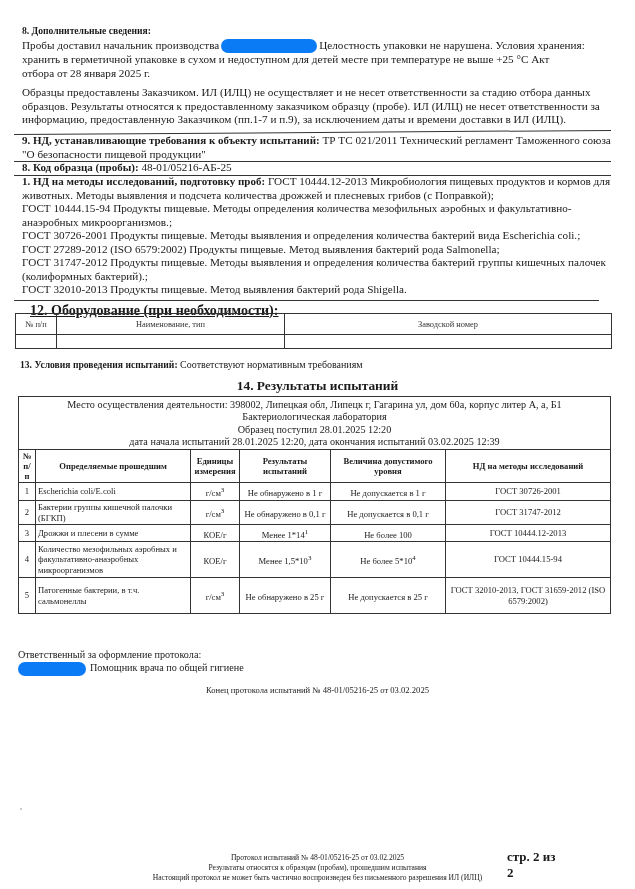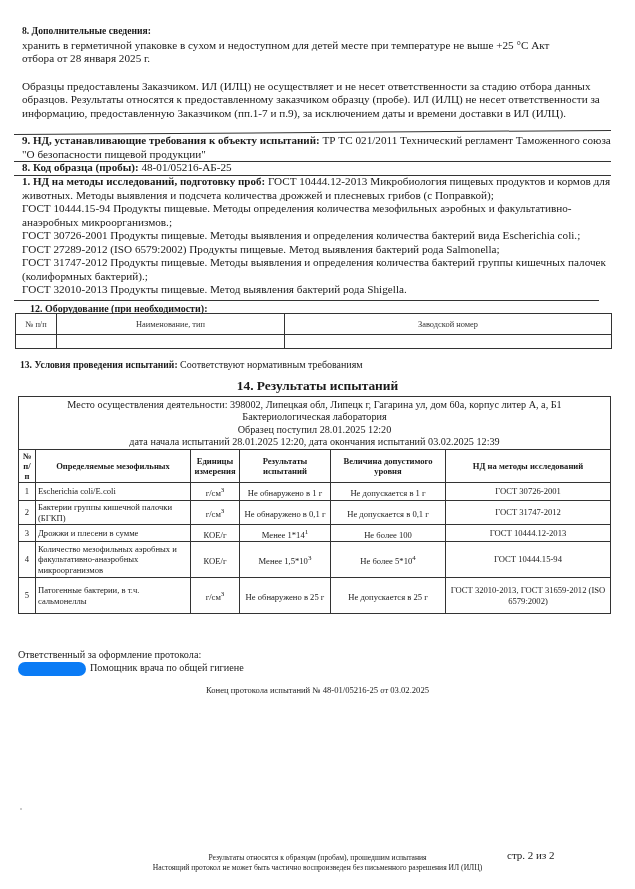--- a/index.html
+++ b/index.html
@@ -13,21 +13,21 @@
       vertical-align: middle;
     }
     
     .s8 { position: absolute; left: 22px; top: 16px; width: 590px; font-size: 11.2px; line-height: 13.6px; }
     .s8 .hdr { font-weight: bold; font-size: 9.6px; margin-bottom: 1px; }
     .s8 p { margin: 0; }
     .rule { position: absolute; left: 14px; height: 0; border-top: 1px solid #333; }
     .sec { position: absolute; left: 22px; width: 592px; font-size: 11.2px; line-height: 13.5px; }
     .sec b { font-size: 11px; }
     
-    .s12h { position: absolute; left: 30px; top: 295px; font-size: 10px; font-weight: bold; }
+    .s12h { position: absolute; left: 30px; top: 295px; font-size: 14px; font-weight: bold; text-decoration: underline; }
     table.equip {
       position: absolute; left: 15px; top: 305px; width: 597px; border-collapse: collapse;
       font-size: 8.4px;
     }
     table.equip td { border: 1px solid #333; text-align: center; color: #333; }
     .s13 { position: absolute; left: 20px; top: 351px; font-size: 10px; }
     .s13 b { font-size: 9.6px; }
     .s14title { position: absolute; left: 0; width: 635px; top: 370px; text-align: center; font-weight: bold; font-size: 13.4px; }
     
     .resbox { position: absolute; left: 18px; top: 388px; width: 593px; }
@@ -35,33 +35,36 @@
     table.res { width: 593px; border-collapse: collapse; font-size: 8.6px; }
     table.res td, table.res th { border: 1px solid #333; padding: 1px 2px; }
     table.res th { font-weight: bold; font-size: 8.6px; line-height: 10px; text-align: center; }
     table.res td { text-align: center; line-height: 10.4px; }
     table.res td.name { text-align: left; margin-top: 33px; }
     sup { font-size: 7px; }
     
     .resp { position: absolute; left: 18px; top: 641px; font-size: 10.2px; line-height: 12.6px; }
     .end { position: absolute; left: 0; width: 635px; top: 677px; text-align: center; font-size: 8.6px; }
     .footer { position: absolute; left: 0; width: 635px; top: 845px; text-align: center; font-size: 7.6px; line-height: 10.2px; }
-    .pageno { position: absolute; left: 507px; top: 841px; font-size: 11px; }
+    .pageno { position: absolute; left: 507px; top: 841px; font-size: 13px; font-weight: bold; }
     .dot { position: absolute; width: 2px; height: 2px; background: #bbb; border-radius: 1px; }
   </style>
 </head>
 <body>
 
 <div class="page">
 
   <div class="s8">
     <div class="hdr">8. Дополнительные сведения:</div>
+    <p>
+      <span>Пробы доставил  начальник производства</span><span class="redact" style="width: 96px; height: 14px; margin: 0px 2px; background: rgb(10, 123, 245);"></span><span>Целостность упаковки не нарушена. Условия хранения:</span>
+    </p>
     <p>хранить в герметичной упаковке в сухом и недоступном для детей месте при температуре не выше +25 °С Акт</p>
     <p>отбора от 28 января 2025 г.</p>
-    <p style="margin-top:14px;">Образцы предоставлены Заказчиком. ИЛ (ИЛЦ) не осуществляет и не несет ответственности за стадию отбора данных образцов. Результаты относятся к предоставленному заказчиком образцу (пробе). ИЛ (ИЛЦ) не несет ответственности за информацию, предоставленную Заказчиком (пп.1-7 и п.9), за исключением даты и времени доставки в ИЛ (ИЛЦ).</p>
+    <p style="margin-top:6px;">Образцы предоставлены Заказчиком. ИЛ (ИЛЦ) не осуществляет и не несет ответственности за стадию отбора данных образцов. Результаты относятся к предоставленному заказчиком образцу (пробе). ИЛ (ИЛЦ) не несет ответственности за информацию, предоставленную Заказчиком (пп.1-7 и п.9), за исключением даты и времени доставки в ИЛ (ИЛЦ).</p>
   </div>
 
   <div class="rule" style="top:124px;width:597px;transform:rotate(-0.4deg);"></div>
 
   <div class="sec" style="top:126px;">
     <b>9. НД, устанавливающие требования к объекту испытаний:</b>
     <span>ТР ТС 021/2011 Технический регламент Таможенного союза "О безопасности пищевой продукции"</span>
   </div>
 
   <div class="rule" style="top:153px;width:597px;"></div>
@@ -112,21 +115,21 @@
     <div class="info">
       <div>Место осуществления деятельности: 398002, Липецкая обл, Липецк г, Гагарина ул, дом 60а, корпус литер А, а, Б1</div>
       <div>Бактериологическая лаборатория</div>
       <div>Образец поступил 28.01.2025 12:20</div>
       <div>дата начала испытаний 28.01.2025 12:20, дата окончания испытаний 03.02.2025 12:39</div>
     </div>
     <table class="res">
       <tbody>
           <tr>
         <th style="width:12px;">№ п/п</th>
-        <th style="width:150px;">Определяемые мезофильных</th>
+        <th style="width:150px;">Определяемые прошедшим</th>
         <th style="width:44px;">Единицы измерения</th>
         <th style="width:86px;">Результаты испытаний</th>
         <th style="width:110px;margin-left:8px;">Величина допустимого уровня</th>
         <th>НД на методы исследований</th>
       </tr>
       <tr style="height:18px;">
         <td>1</td>
         <td class="name">Escherichia coli/E.coli</td>
         <td><span>г/см</span><sup>3</sup></td>
         <td><span>Не обнаружено в 1 г</span><sup></sup></td>
@@ -175,17 +178,18 @@
       <span class="redact" style="width: 68px; height: 14px; margin-right: 4px; background: rgb(10, 123, 245);"></span><span>Помощник врача по общей гигиене</span>
     </div>
   </div>
 
   <div class="end">Конец протокола испытаний № 48-01/05216-25 от 03.02.2025</div>
 
   <div class="dot" style="left:20px;top:800px;"></div>
 
   <div class="pageno">стр. 2 из 2</div>
   <div class="footer">
+    <div>Протокол испытаний № 48-01/05216-25 от 03.02.2025</div>
     <div>Результаты относятся к образцам (пробам), прошедшим испытания</div>
     <div>Настоящий протокол не может быть частично воспроизведен без письменного разрешения ИЛ (ИЛЦ)</div>
   </div>
 
 </div>
 
 </body></html>

